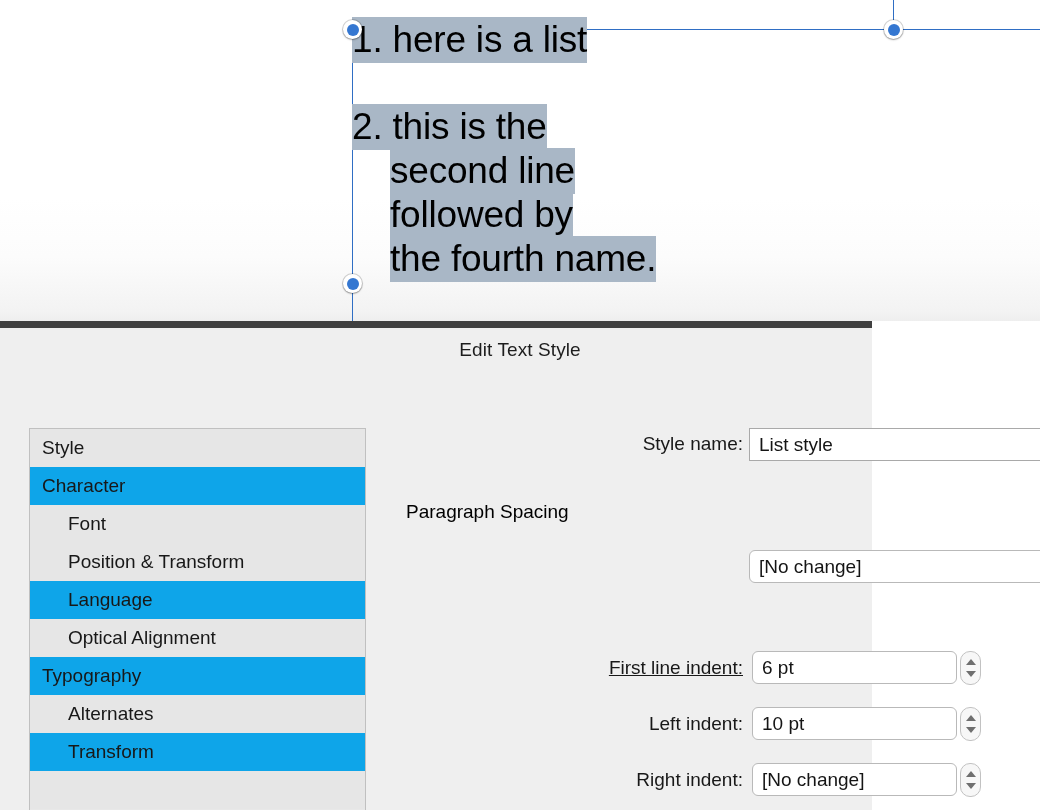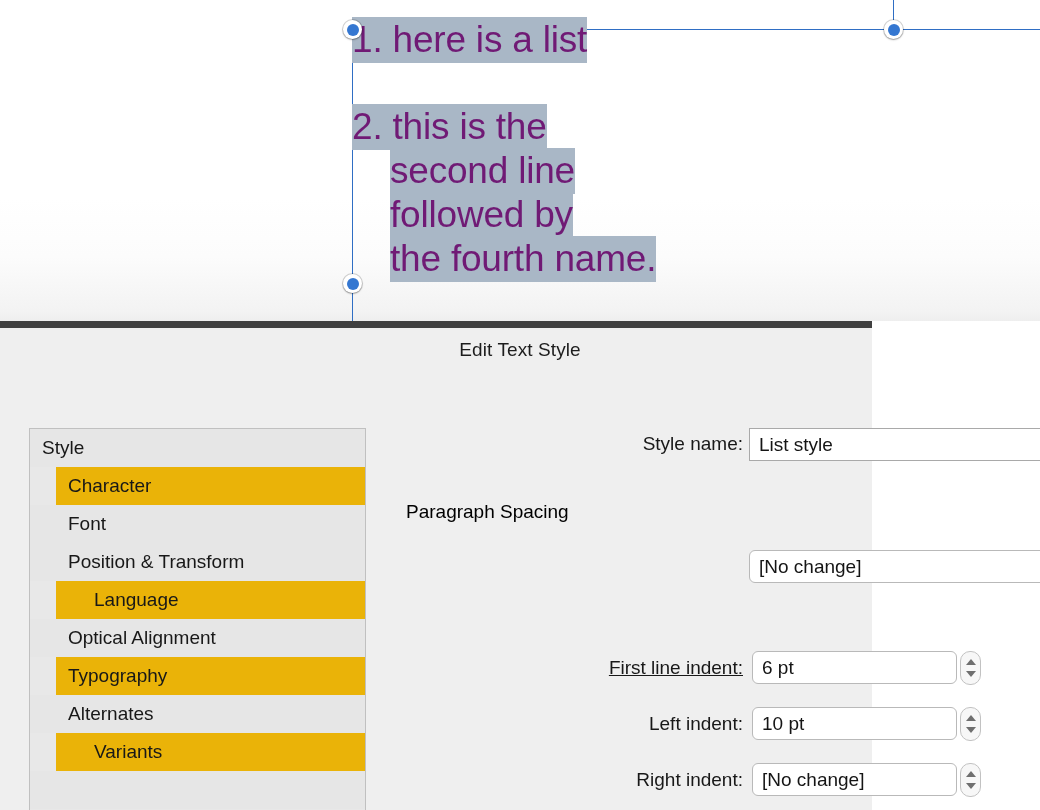--- a/index.html
+++ b/index.html
@@ -66,21 +66,21 @@
   
   #text-block {
     position: absolute;
     left: 352px;
     top: 18px;
     width: 400px;
   }
   .para {
     font-size: 37px;
     line-height: 44px;
-    color: #701a75;
+    color: #000000;
     letter-spacing: -0.2px;
     white-space: nowrap;
   }
   .para .ln { display: block; }
   .para .hl {
     background: #a9b7c6;
     padding: 2px 0 3px 0;
     box-decoration-break: clone;
     -webkit-box-decoration-break: clone;
   }
@@ -122,21 +122,21 @@
   }
   .side-row {
     height: 38px;
     line-height: 38px;
     font-size: 19px;
     color: #181818;
     padding-left: 12px;
     white-space: nowrap;
     overflow: hidden;
   }
-  .side-row.alt   { background: #eab308; margin-left: 26px; }
+  .side-row.alt   { background: #0ea5e9; }
   .side-row.plain { background: #e6e6e6; }
   .side-row.child { padding-left: 38px; }
 
   
   #form { position: absolute; left: 0; top: 0; width: 1040px; height: 489px; }
 
   .field-label {
     position: absolute;
     font-size: 19px;
     color: #181818;
@@ -218,21 +218,21 @@
 
     <div id="sidebar">
       <div class="side-row plain">Style</div>
       <div class="side-row alt">Character</div>
       <div class="side-row plain child">Font</div>
       <div class="side-row plain child">Position &amp; Transform</div>
       <div class="side-row alt child">Language</div>
       <div class="side-row plain child">Optical Alignment</div>
       <div class="side-row alt">Typography</div>
       <div class="side-row plain child">Alternates</div>
-      <div class="side-row alt child">Variants</div>
+      <div class="side-row alt child">Transform</div>
       <div class="side-row plain child"></div>
     </div>
 
     <div id="form">
 
       <div class="field-label" style="left:531px; top:105px; width:212px;">Style name:</div>
       <div class="txt sq" style="left:749px; top:100px; width:330px;">List style</div>
 
       <div class="section-label" style="left:406px; top:173px;">Paragraph Spacing</div>
 

